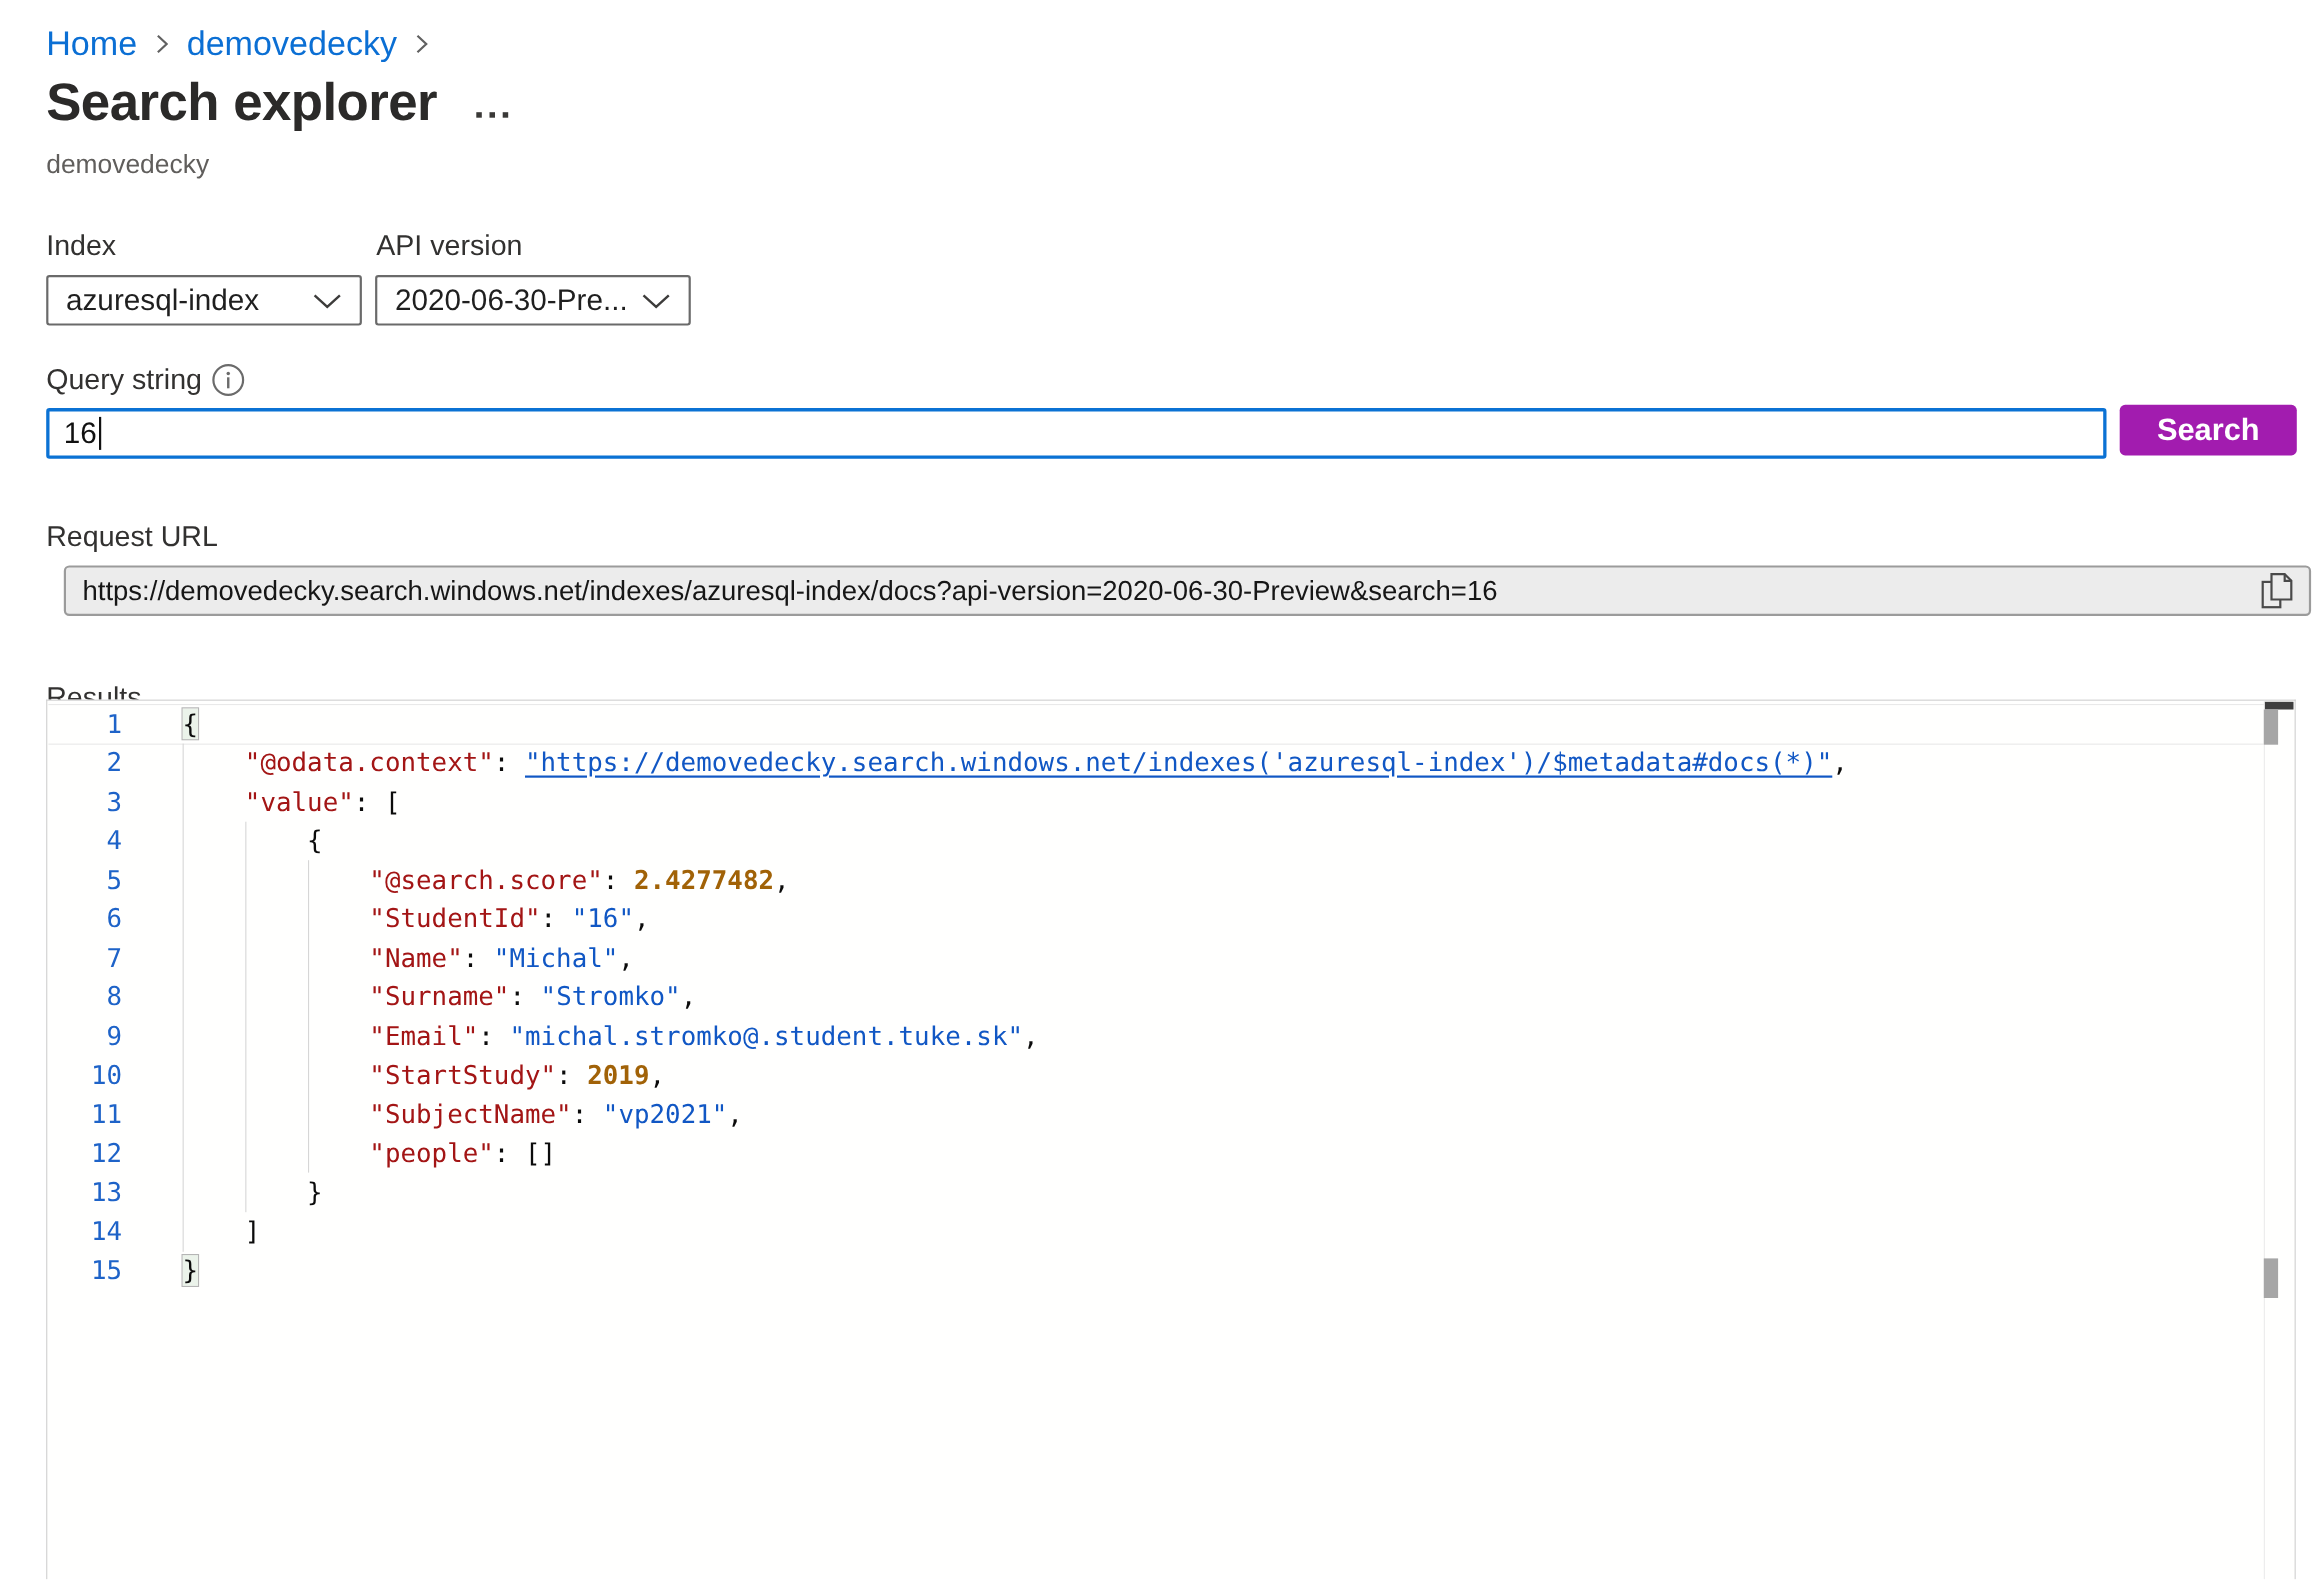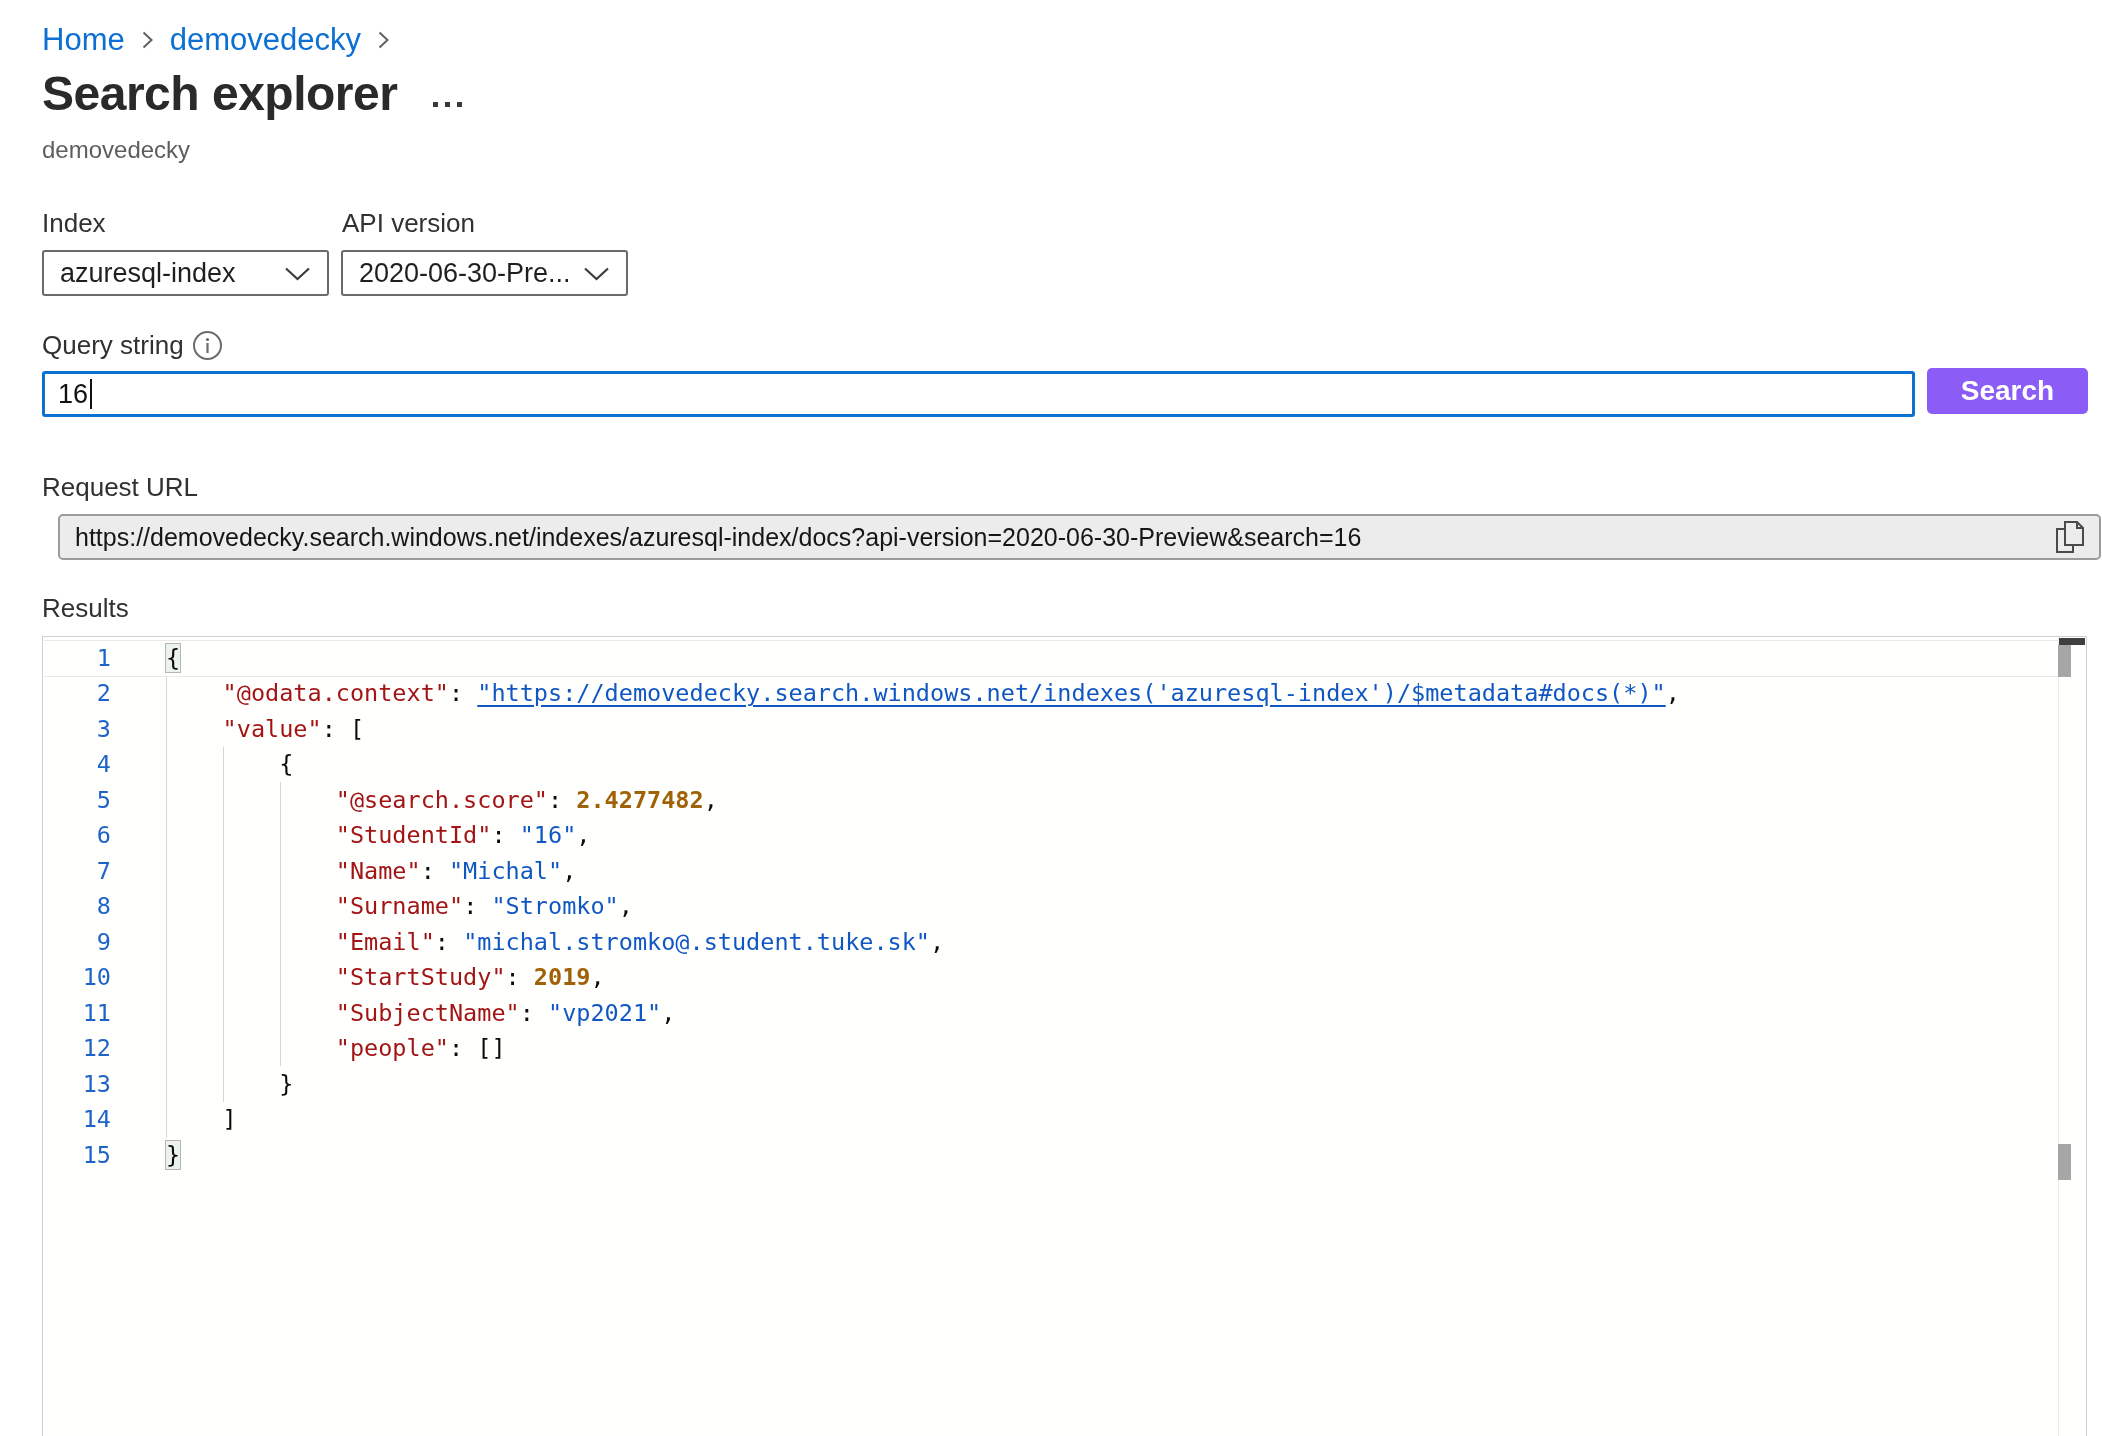--- a/index.html
+++ b/index.html
@@ -28,21 +28,21 @@
   
   .info-icon{position:absolute;left:192px;top:330px;cursor:pointer;}
   .query-input{
     position:absolute;left:42px;top:371px;width:1873px;height:46px;box-sizing:border-box;
     border:3px solid #0b72d4;border-radius:3px;background:#fff;
     display:flex;align-items:center;padding:0 13px;font-size:27px;color:#111;
   }
   .caret{display:inline-block;width:2px;height:30px;background:#111;margin-left:2px;}
   .search-btn{
     position:absolute;left:1927px;top:368px;width:161px;height:46px;
-    background:#8b5cf6;border:none;border-radius:5px;color:#ffffff;
+    background:#a21caf;border:none;border-radius:5px;color:#ffffff;
     font-size:28px;font-weight:bold;font-family:"Liberation Sans",sans-serif;
     display:flex;align-items:center;justify-content:center;cursor:pointer;
   }
   
   .url-box{
     position:absolute;left:58px;top:514px;width:2043px;height:46px;box-sizing:border-box;
     background:#ececec;border:2px solid #9b9b9b;border-radius:5px;
     display:flex;align-items:center;padding:0 12px 0 15px;font-size:25px;color:#161616;
   }
   .url-text{flex:1;white-space:nowrap;overflow:hidden;}
@@ -142,21 +142,21 @@
     <span class="url-text">https://demovedecky.search.windows.net/indexes/azuresql-index/docs?api-version=2020-06-30-Preview&amp;search=16</span>
     <span class="copy-btn">
       <svg width="33" height="37" viewBox="0 0 33 37">
         <rect x="3" y="10" width="16" height="23" fill="none" stroke="#4a4a4a" stroke-width="2"></rect>
         <path d="M11 3 H23 L29 9 V26 H11 Z" fill="#ececec" stroke="#4a4a4a" stroke-width="2"></path>
         <path d="M23 3 V9 H29" fill="none" stroke="#4a4a4a" stroke-width="2"></path>
       </svg>
     </span>
   </div>
 
-  <div class="field-label" style="left:42px;top:593px;">Results</div>
+  <div class="field-label" style="left:42px;top:619px;">Results</div>
 
   <div class="editor">
     <div class="cur-line"></div>
     <div class="ed-rows" id="ed-rows">
         <div class="ed-row">
           <span class="ln">1</span>
           <span class="code"><span class="t-bm">{</span></span>
         </div>
         <div class="ed-row">
           <span class="ln">2</span>

